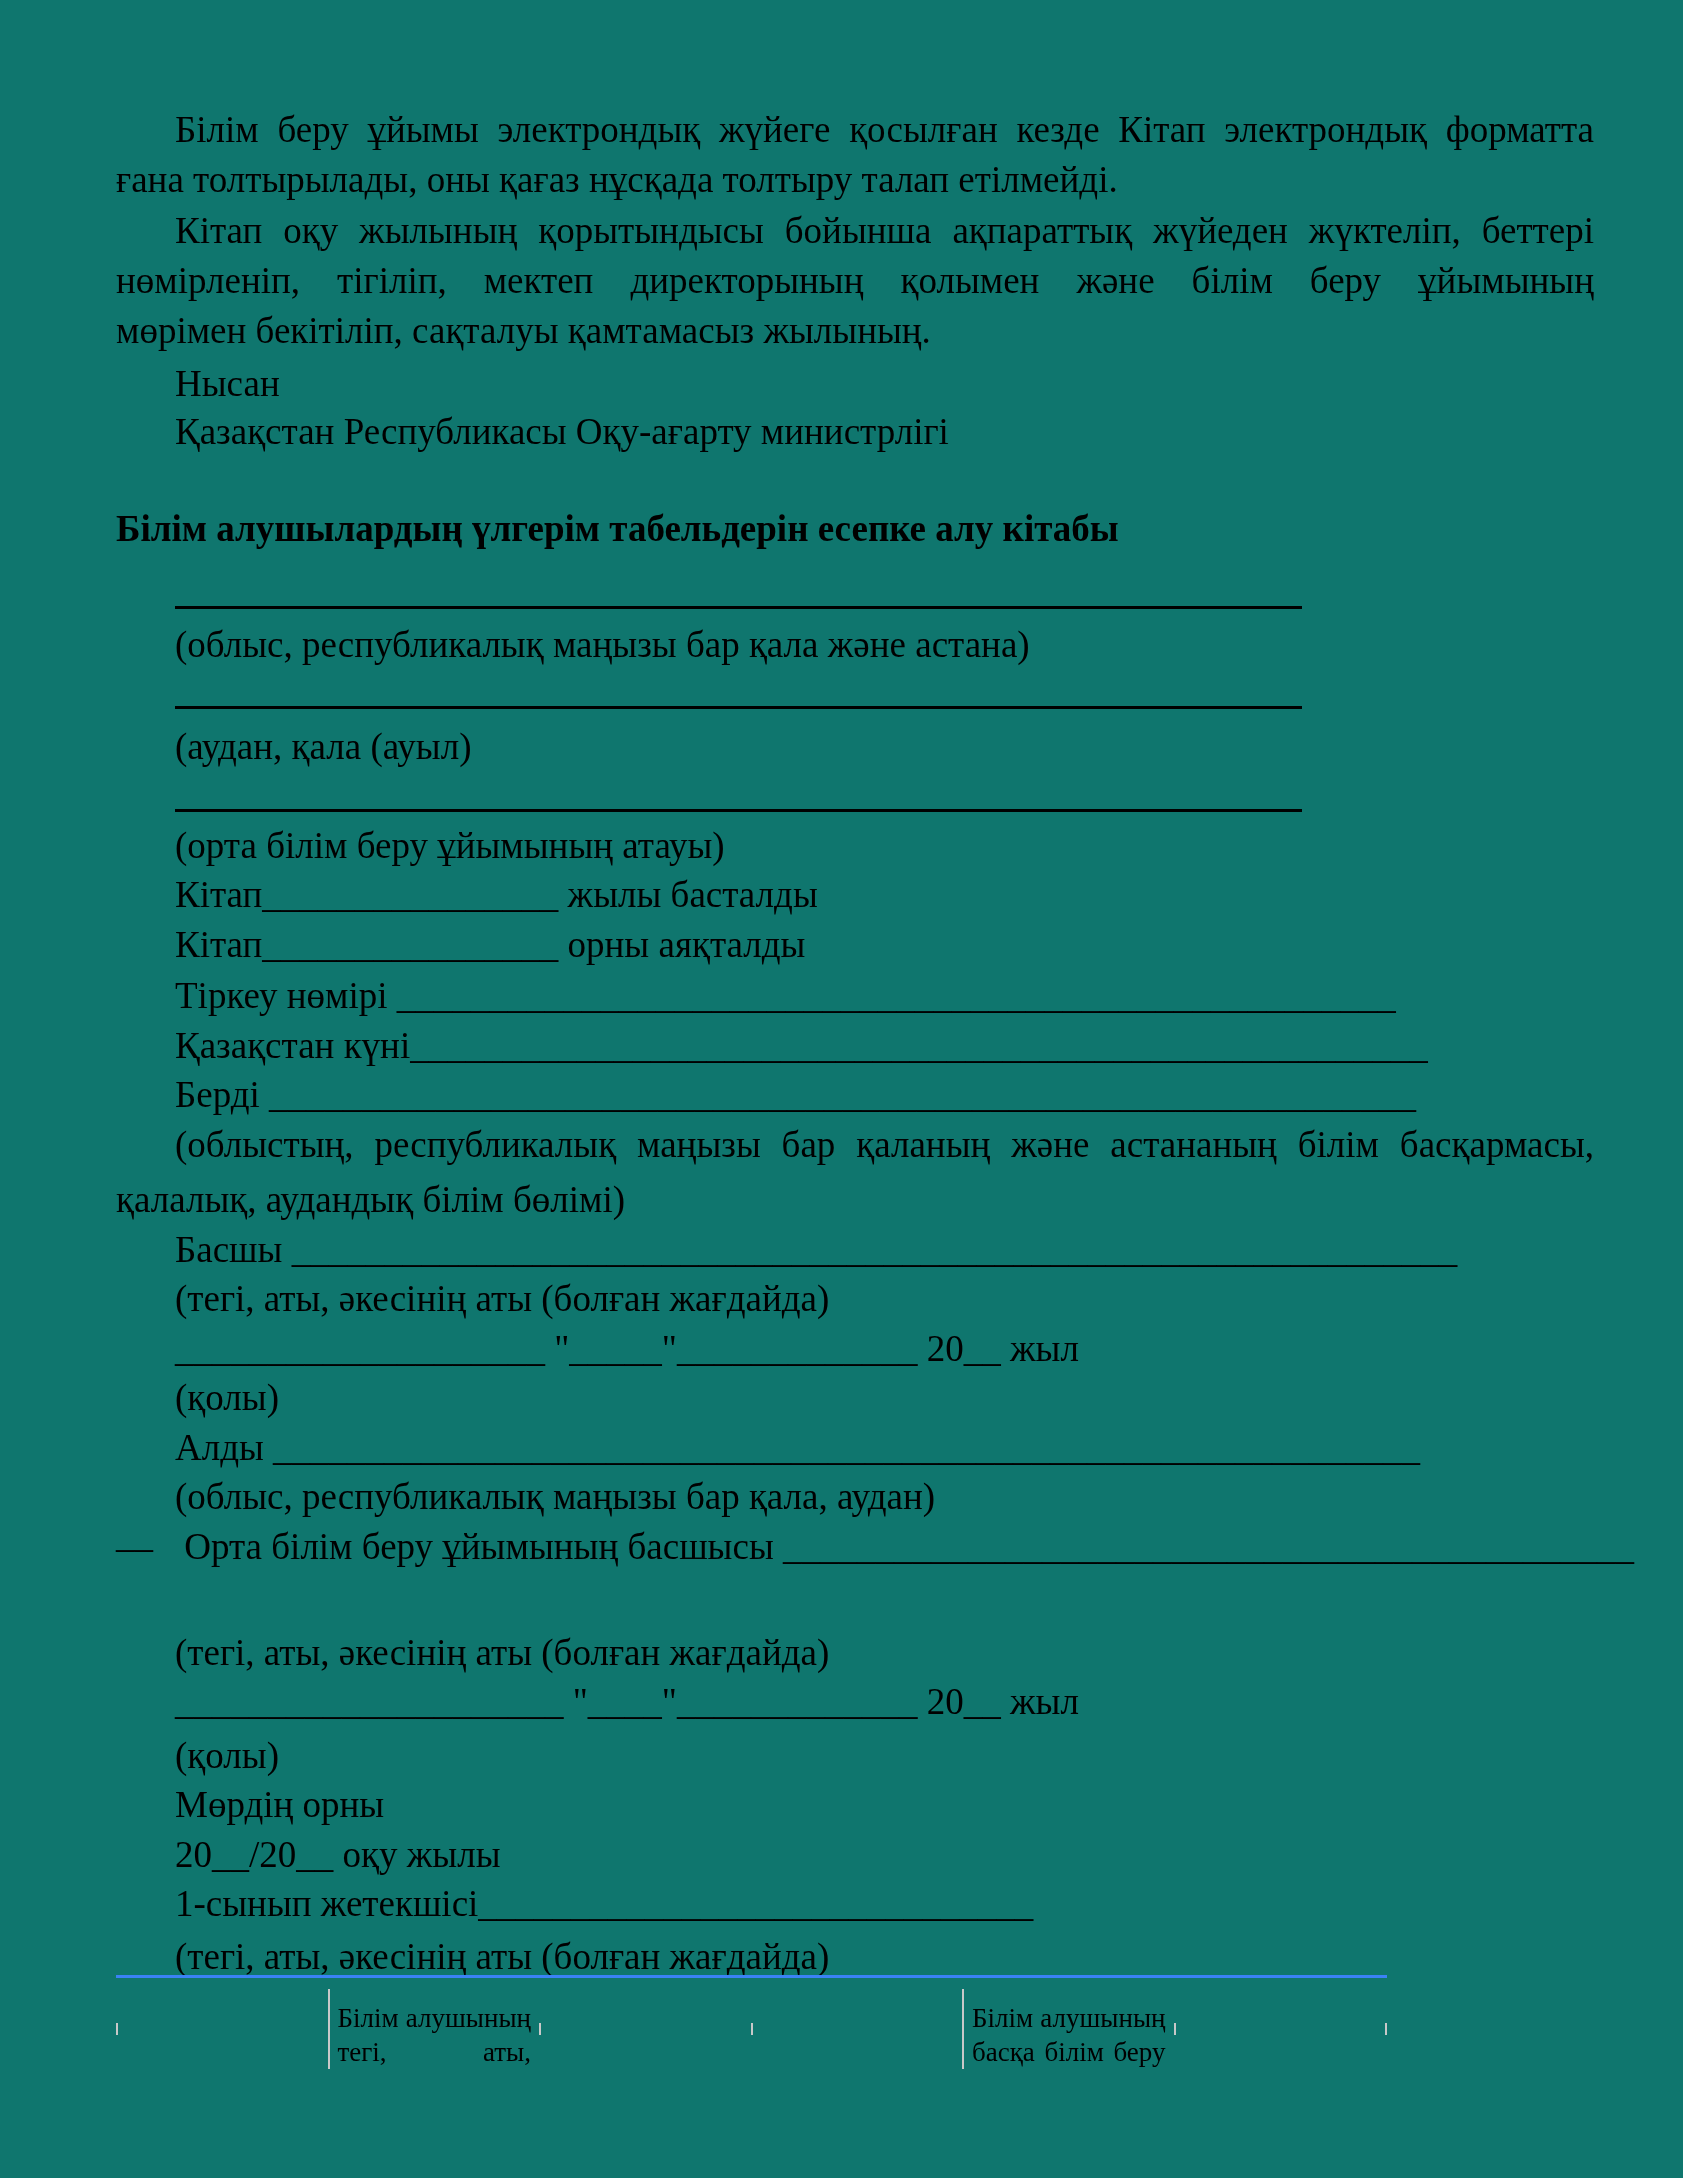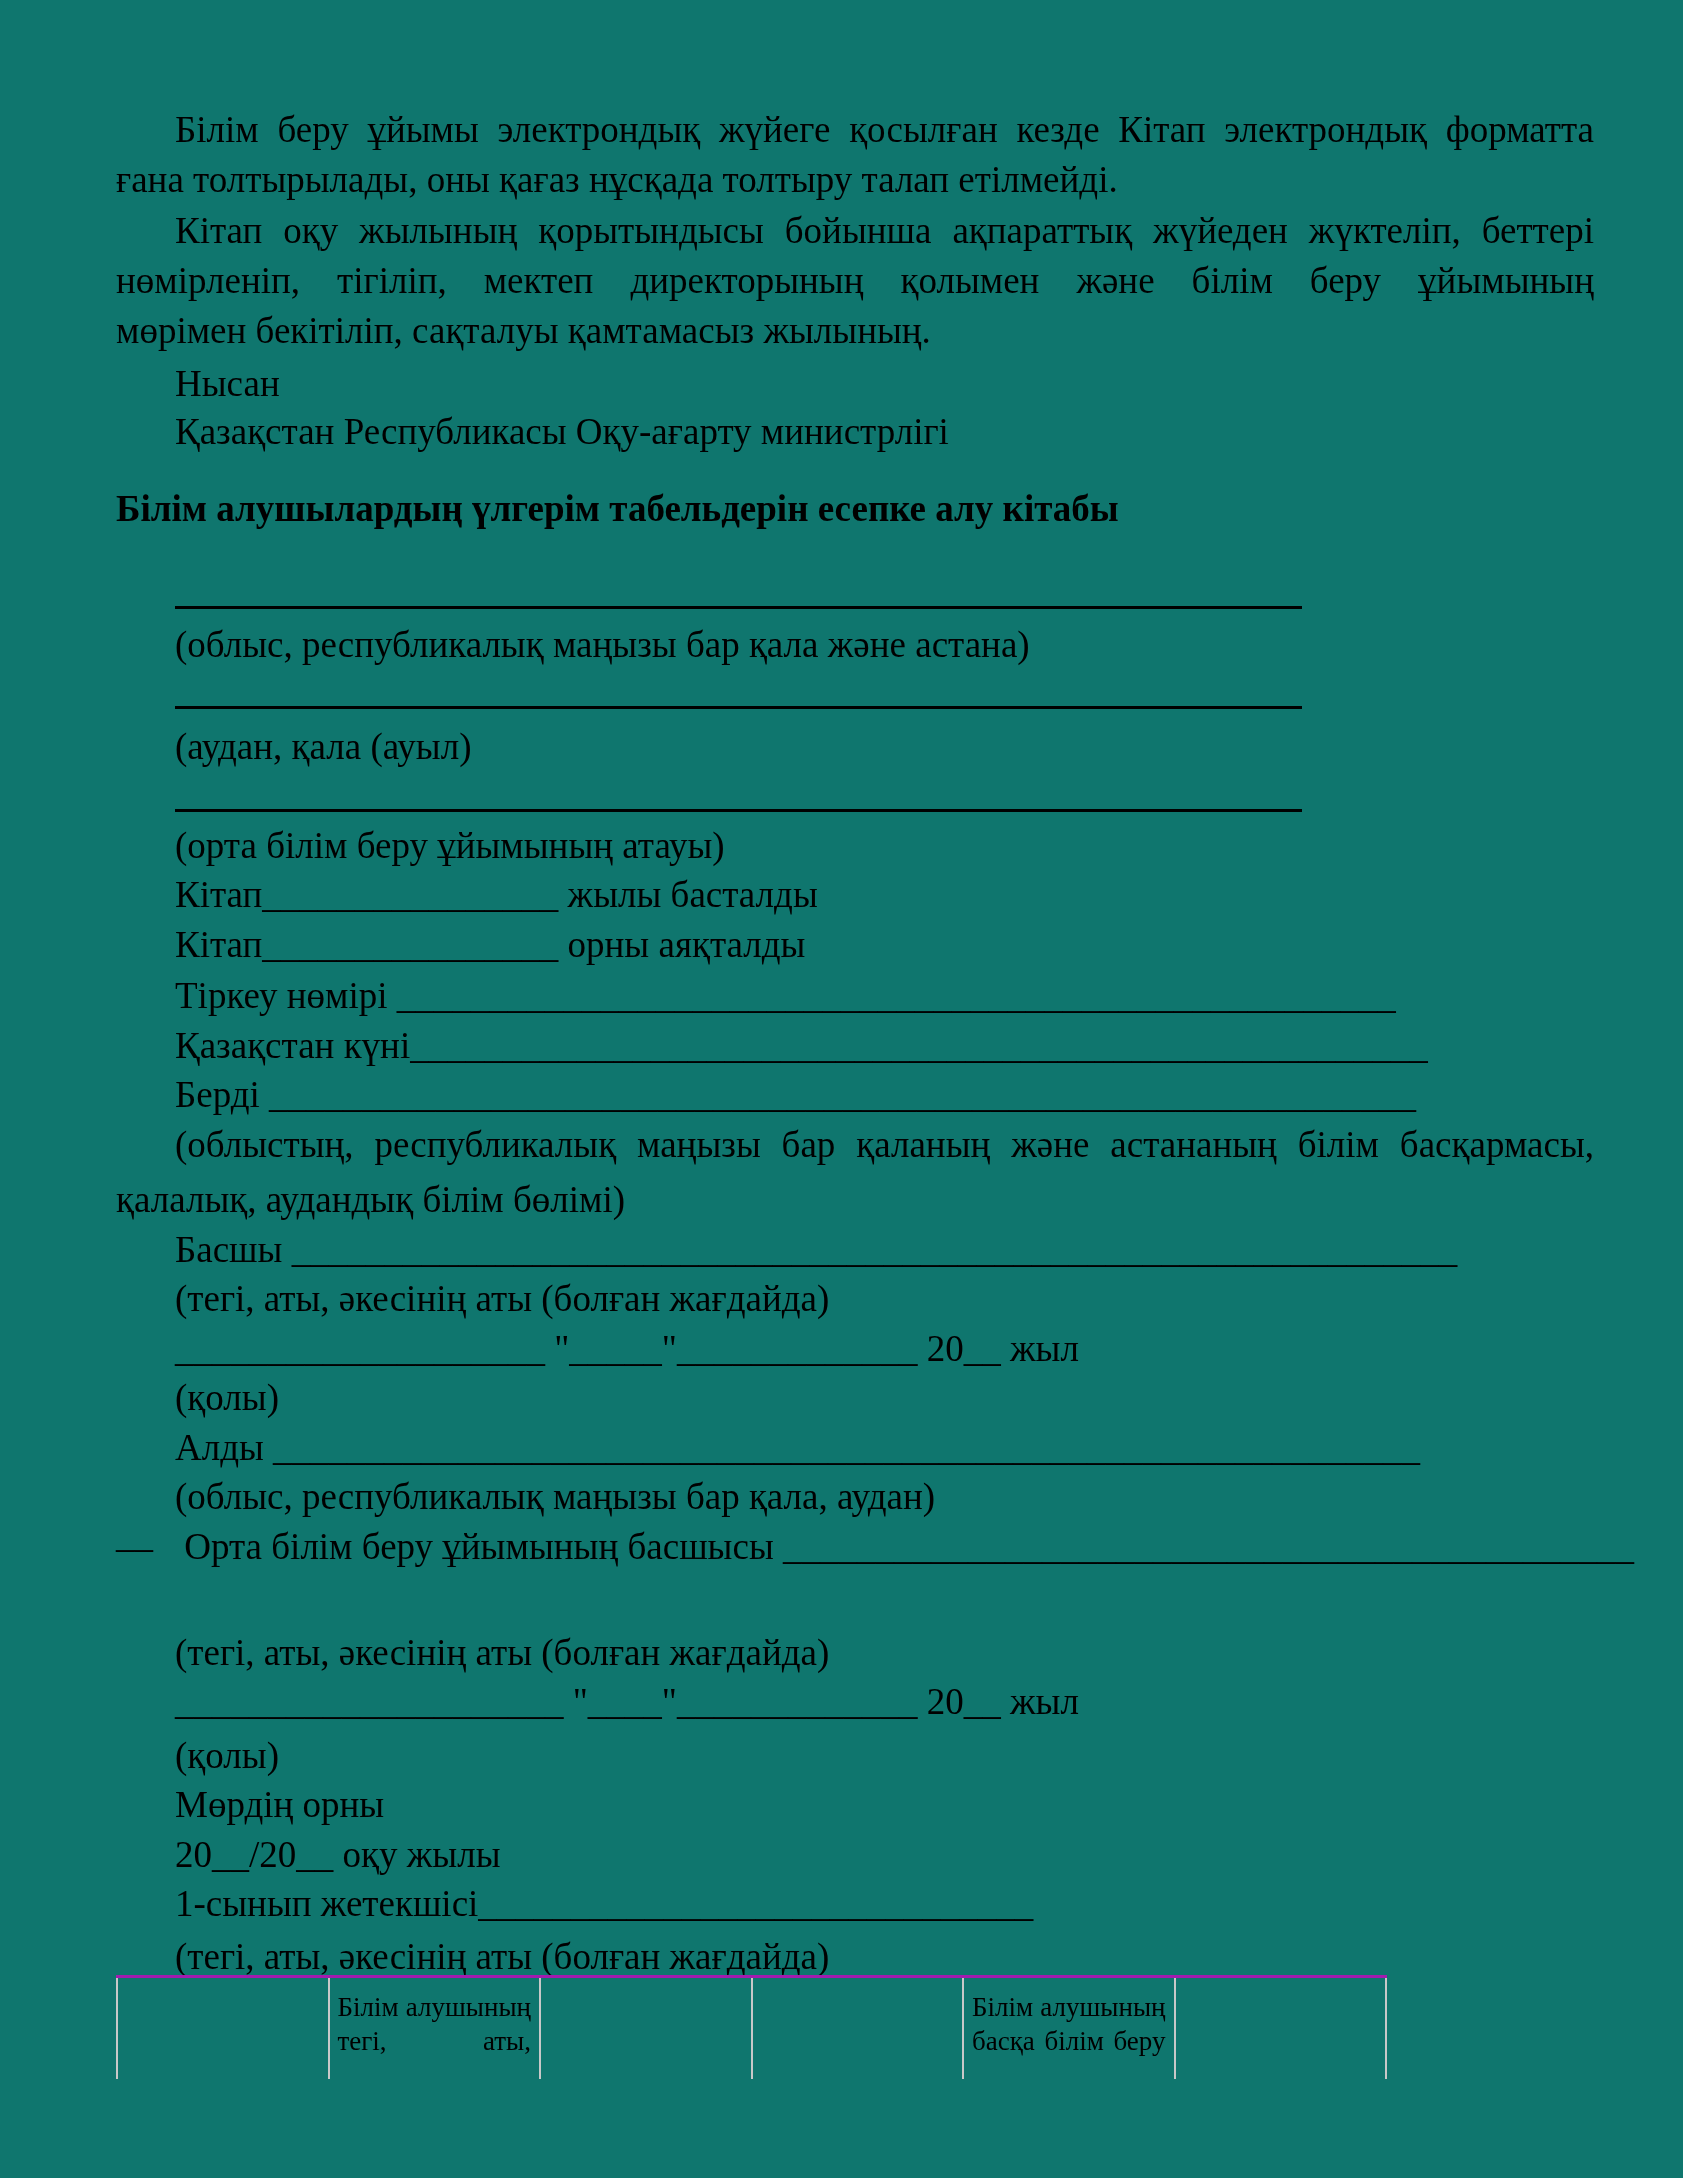--- a/index.html
+++ b/index.html
@@ -20,37 +20,38 @@
     line-height: 44px;
     white-space: pre;
   }
   .ind { padding-left: 59px; }
   .just {
     white-space: normal;
     text-align: justify;
     text-align-last: justify;
   }
   .jind { text-indent: 59px; padding-left: 0; }
-  .bold { font-weight: bold; }
+  .bold { font-weight: bold; margin-top: 20px; }
   .rule {
     position: absolute;
     left: 175px;
     width: 1127px;
     height: 42px;
     border-bottom: 3px solid #000000;
   }
   #records-table {
     position: absolute;
     left: 116px;
     top: 1975px;
     width: 1271px;
     height: 104px;
     display: flex;
-    border-top: 3px solid #a21caf;
+    border-top: 3px solid #3b82f6;
     box-sizing: border-box;
+    align-items: center;
   }
   .cell {
     flex: 1 1 0;
     box-sizing: border-box;
     border-left: 2px solid #c8c8c8;
     padding: 12px 8px 0 8px;
     font-size: 27px;
     line-height: 34px;
     overflow: hidden;
     text-align: justify;

